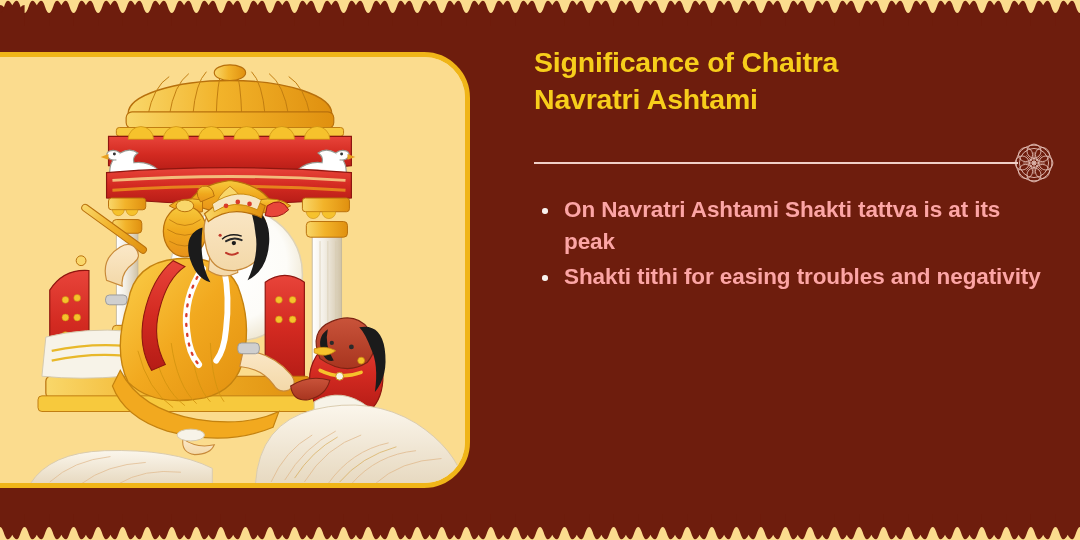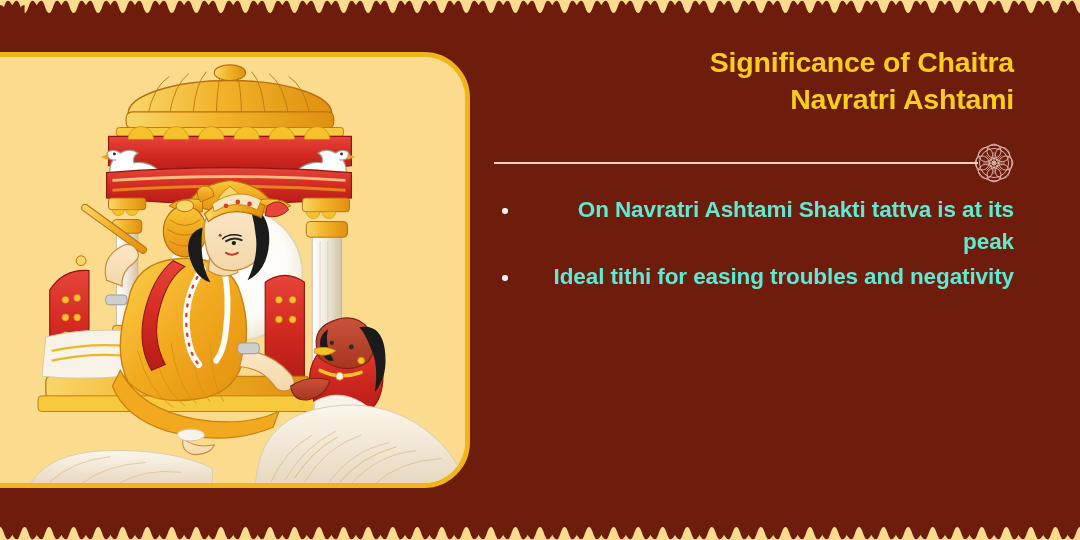--- a/index.html
+++ b/index.html
@@ -21,41 +21,41 @@
     background:#fbdc8e;
     border:5px solid #f0b518;
     border-radius:10px 46px 46px 10px;
     overflow:hidden;
     z-index:4;
     box-sizing:border-box;
   }
   .art{position:absolute;inset:0;}
 
   
-  .content{position:absolute;left:494px;top:44px;width:520px;z-index:5;text-align:right;}
+  .content{position:absolute;left:534px;top:44px;width:520px;z-index:5;}
   .headline{
     color:#f7ce1b;
     font-size:28.5px;
     font-weight:bold;
     line-height:1.30;
     letter-spacing:-0.2px;
     margin:0;
     white-space:pre-line;
   }
   .divider-row{position:relative;margin-top:20px;height:50px;}
   .divider-line{
     position:absolute;left:0;top:24px;width:484px;height:1.5px;
     background:#f0cfc6;
   }
   .rosette{position:absolute;left:473px;top:-2px;width:54px;height:54px;}
 
   .bullets{margin:6px 0 0 0;padding:0;list-style:none;}
   .bullets li{
     position:relative;
-    color:#5eead4;
+    color:#fca5a5;
     font-size:22.5px;
     font-weight:bold;
     line-height:1.43;
     padding-left:30px;
     margin-bottom:3px;
     letter-spacing:-0.1px;
   }
   .bullets li .dot{
     position:absolute;left:8px;top:0.62em;
     width:5.5px;height:5.5px;border-radius:50%;
@@ -490,18 +490,18 @@
       </svg>
     </div>
 
     <ul class="bullets">
       <li>
         <span class="dot"></span>
         <span>On Navratri Ashtami Shakti tattva is at its peak</span>
       </li>
       <li>
         <span class="dot"></span>
-        <span>Ideal tithi for easing troubles and negativity</span>
+        <span>Shakti tithi for easing troubles and negativity</span>
       </li>
     </ul>
   </div>
 
 </div>
 
 </body></html>

